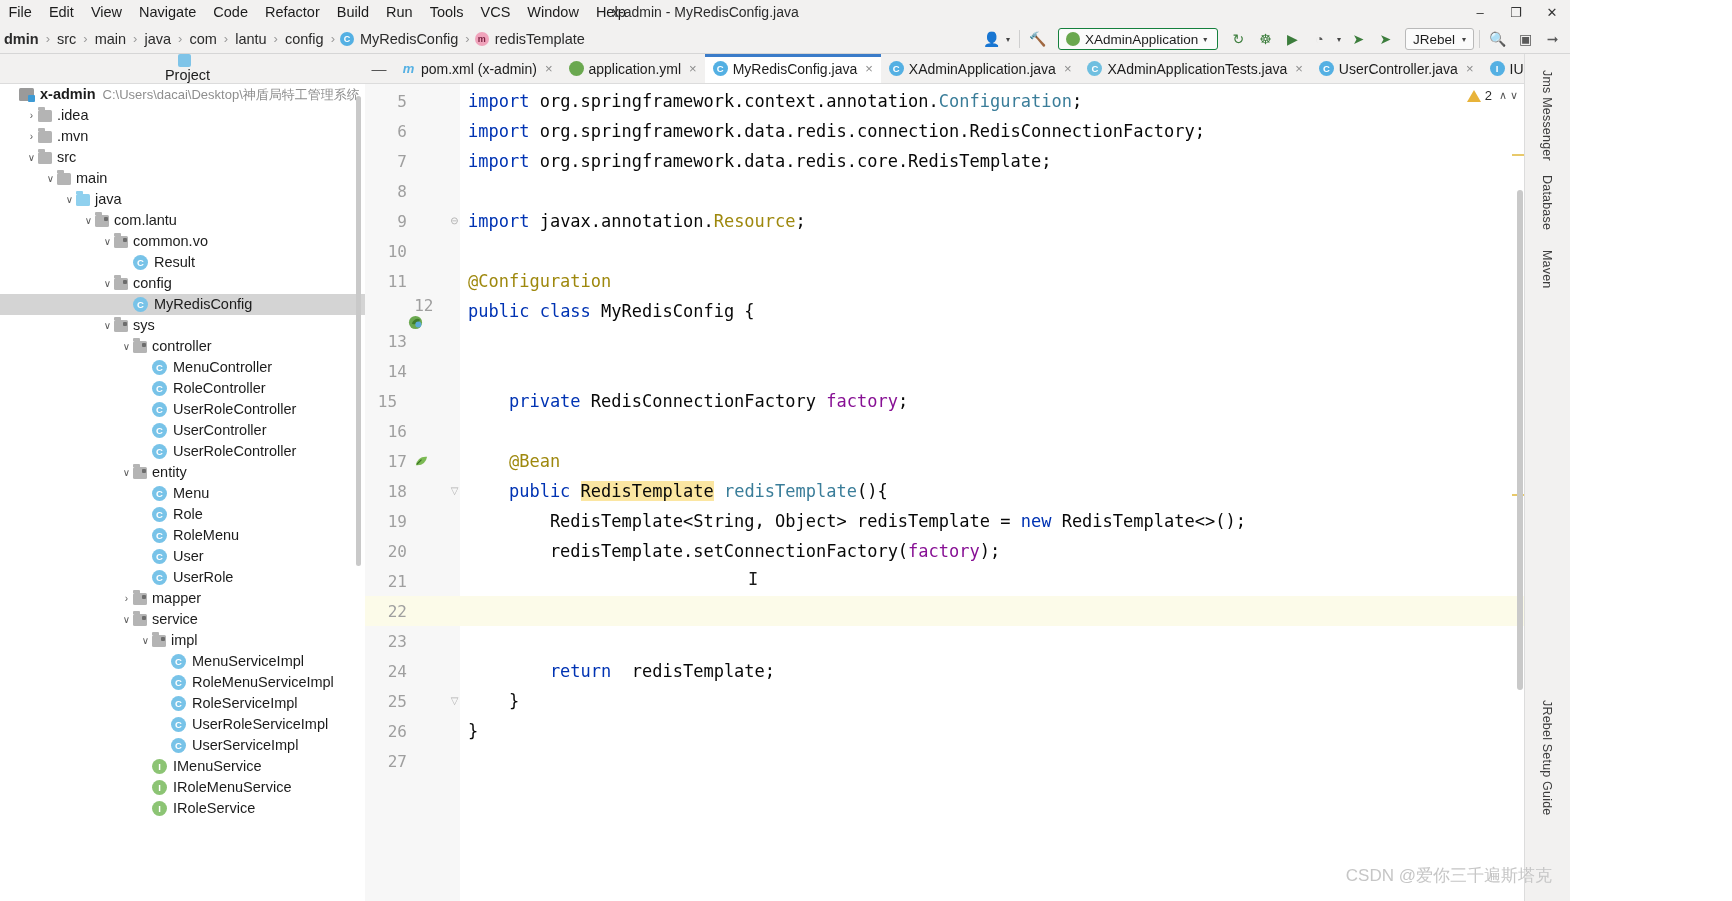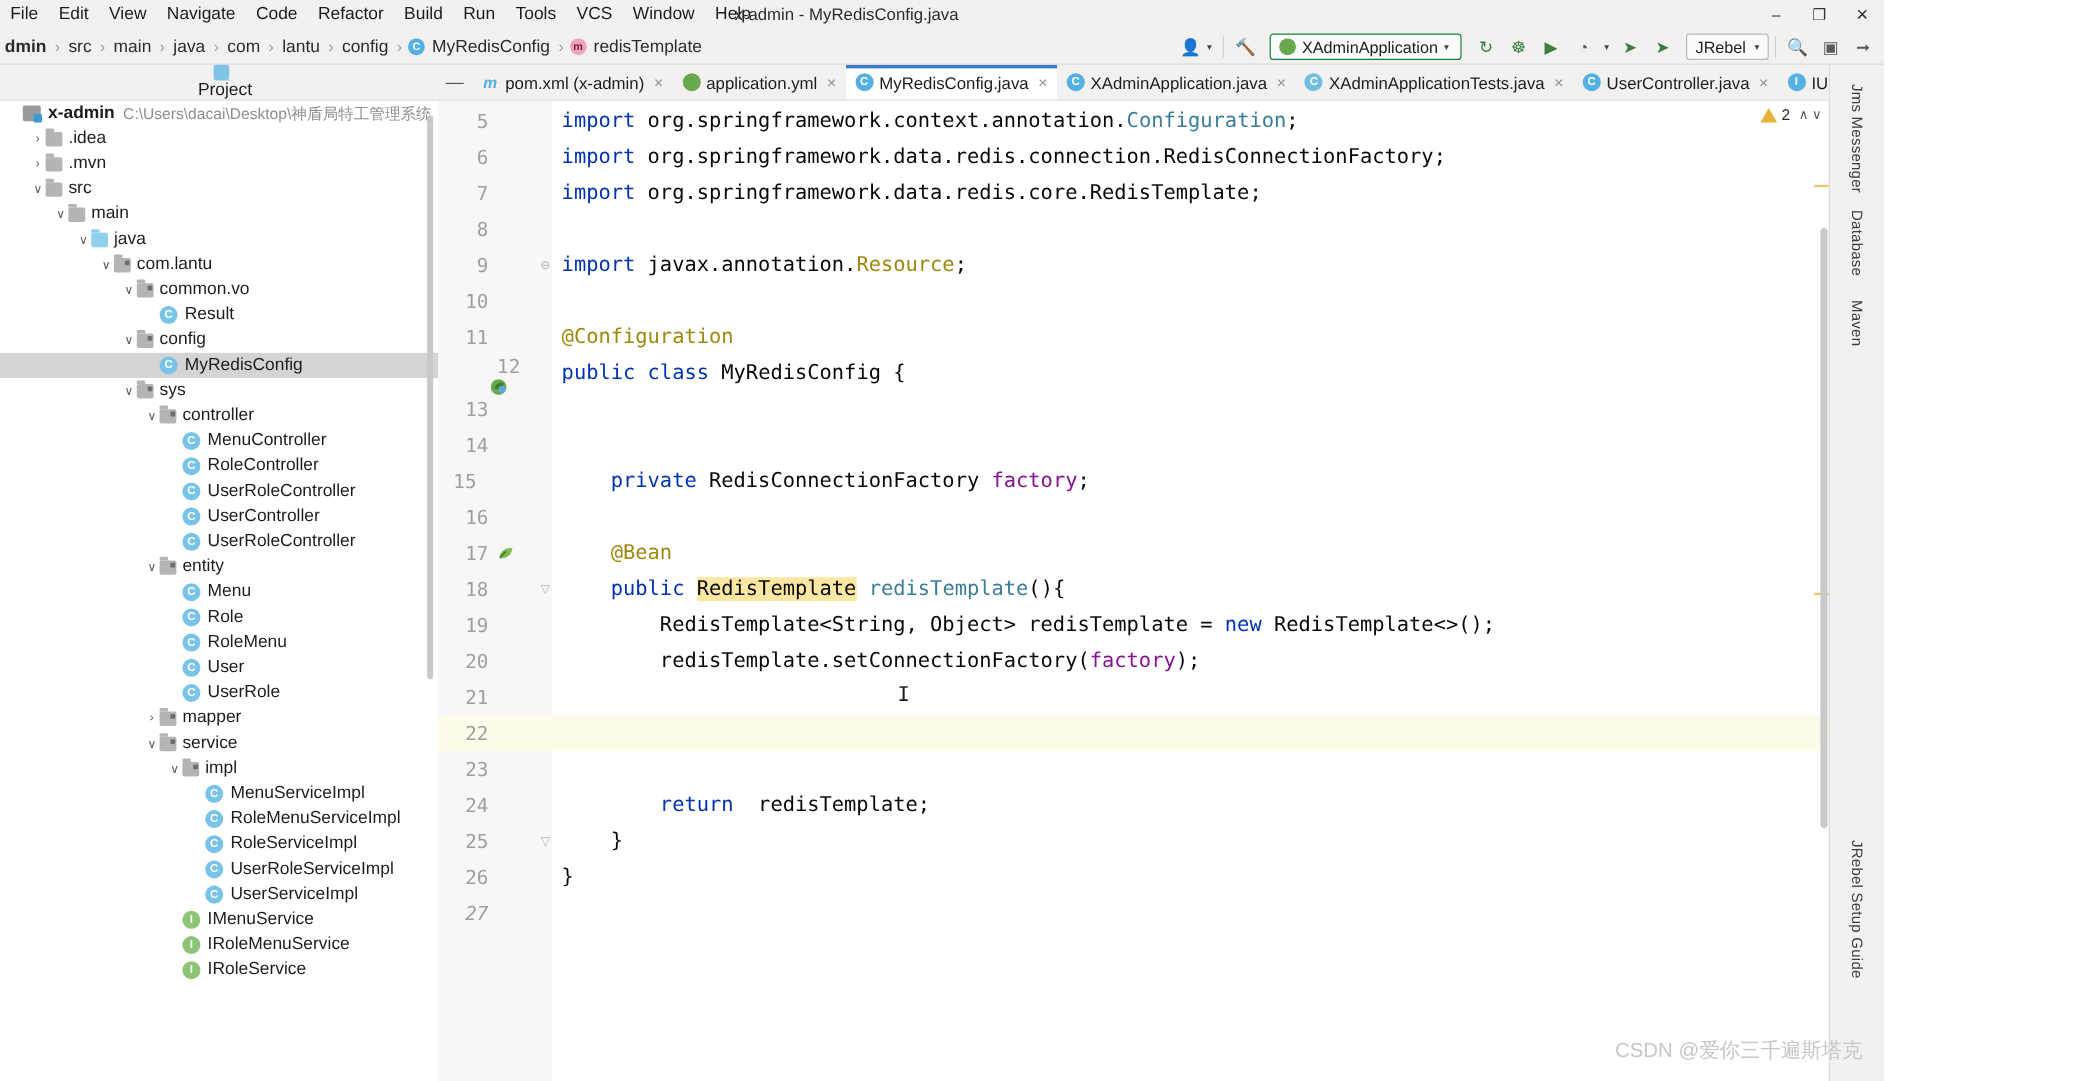--- a/index.html
+++ b/index.html
@@ -707,21 +707,21 @@
           </div>
           <div class="gutter-line" style="top: 602px;">
             <span class="lnum">25</span>
             <span class="gmark"></span>
             <span class="gfold" style="top: 9px;">▽</span>
           </div>
           <div class="gutter-line" style="top: 632px;">
             <span class="lnum">26</span>
             <span class="gmark"></span>
           </div>
-          <div class="gutter-line" style="top: 662px; font-style: italic;">
+          <div class="gutter-line" style="top: 662px;">
             <span class="lnum">27</span>
             <span class="gmark"></span>
           </div>
         </div>
     <div class="codearea" id="codearea">
           <div class="cline" style="top: 2px;"><span class="kw">import </span><span class="plain">org.springframework.context.annotation.</span><span class="mname">Configuration</span><span class="plain">;</span></div>
           <div class="cline" style="top: 32px;"><span class="kw">import </span><span class="plain">org.springframework.data.redis.connection.RedisConnectionFactory;</span></div>
           <div class="cline" style="top: 62px;"><span class="kw">import </span><span class="plain">org.springframework.data.redis.core.RedisTemplate;</span></div>
           <div class="cline" style="top: 92px;"></div>
           <div class="cline" style="top: 122px;"><span class="kw">import </span><span class="plain">javax.annotation.</span><span class="anno">Resource</span><span class="plain">;</span></div>

